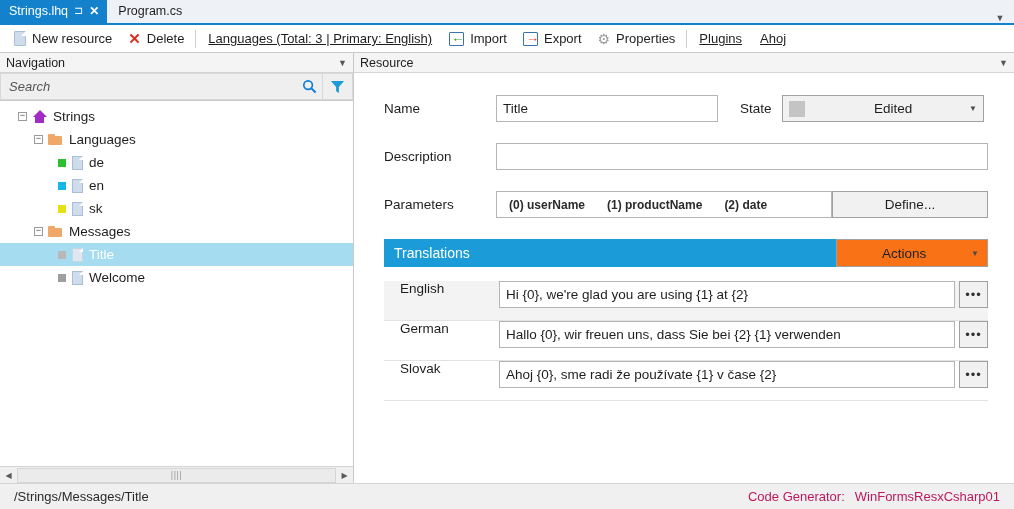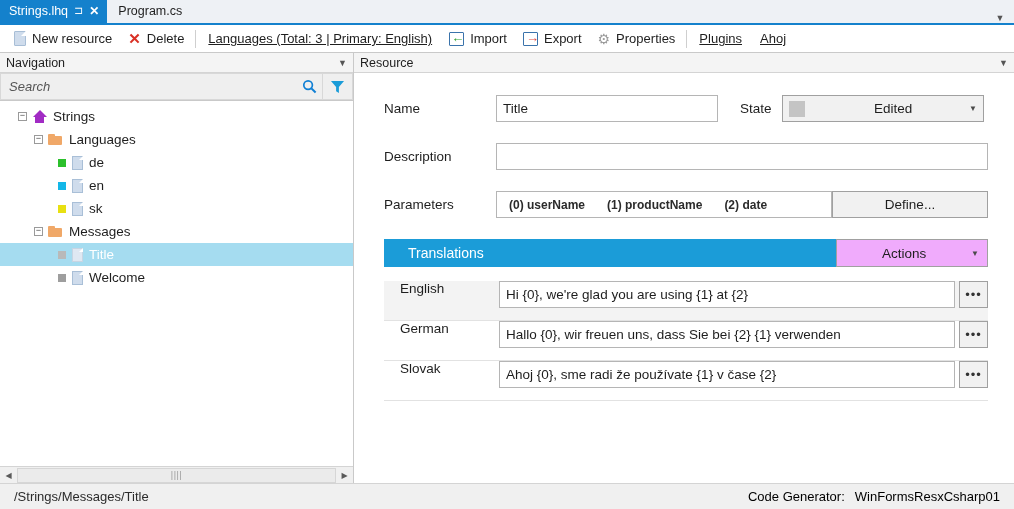--- a/index.html
+++ b/index.html
@@ -131,41 +131,41 @@
   .params {
     flex:1; height:27px; border:1px solid #b5b5b5; background:#fff;
     display:flex; align-items:center; gap: 22px; padding: 0 12px; font-size: 12px; color:#2b2b2b;font-weight:bold;
   }
   .define {
     width: 156px; flex:0 0 156px; height:27px; border:1px solid #a0a0a0; background:#f1f1f1;
     display:flex; align-items:center; justify-content:center; font-size:13.5px;
   }
 
   .tr-head { display:flex; align-items:stretch; height: 28px; margin-top: 4px; margin-bottom: 14px; }
-  .tr-title { flex:1; background:#1b9cd8; color:#fff; display:flex; align-items:center; padding-left:24px; font-size:14px; }
+  .tr-title { flex:1; background:#1b9cd8; color:#fff; display:flex; align-items:center; padding-left:10px; font-size:14px; }
   .actions {
-    width: 152px; flex:0 0 152px; background:#f0abfc; border:1px solid #a0a0a0;
+    width: 152px; flex:0 0 152px; background:#f97316; border:1px solid #a0a0a0;
     display:flex; align-items:center; font-size:13.5px;
   }
   .actions .atext { flex:1; text-align:center; }
   .actions .acaret { color:#4a4a4a; font-size:8px; padding-right:8px; }
 
   .trow { display:flex; align-items:flex-start; height: 40px; border-bottom:1px solid #e2e2e2; }
   .trow.first { background:#f3f3f3; }
   .tlang { width: 115px; flex:0 0 115px; font-size:13.5px; padding-left:16px; }
   .tinp { flex:1; height:27px; border:1px solid #b5b5b5; background:#fff; display:flex; align-items:center; padding:0 6px; font-size:13.5px; }
   .dots { width: 29px; flex:0 0 29px; height:27px; margin-left:4px; border:1px solid #a0a0a0; background:#f1f1f1; display:flex; align-items:center; justify-content:center; font-size:13px; letter-spacing:1px; color:#333; }
 
   
   .status {
     height: 26px; flex:0 0 26px; background:#f0f0f0; border-top:1px solid #d4d4d4;
     display:flex; align-items:center; padding: 8px 14px; font-size: 13px; color:#2b2b2b;
   }
   .status .left { flex:1; }
-  .status .right { color:#000000; display:flex; gap: 10px; }
+  .status .right { color:#be185d; display:flex; gap: 10px; }
 </style>
 </head>
 <body>
 
 <div id="app">
 
   <div class="tabbar">
     <div class="tab active">
       <span>Strings.lhq</span>
       <span class="tab-pin">⊐</span>

